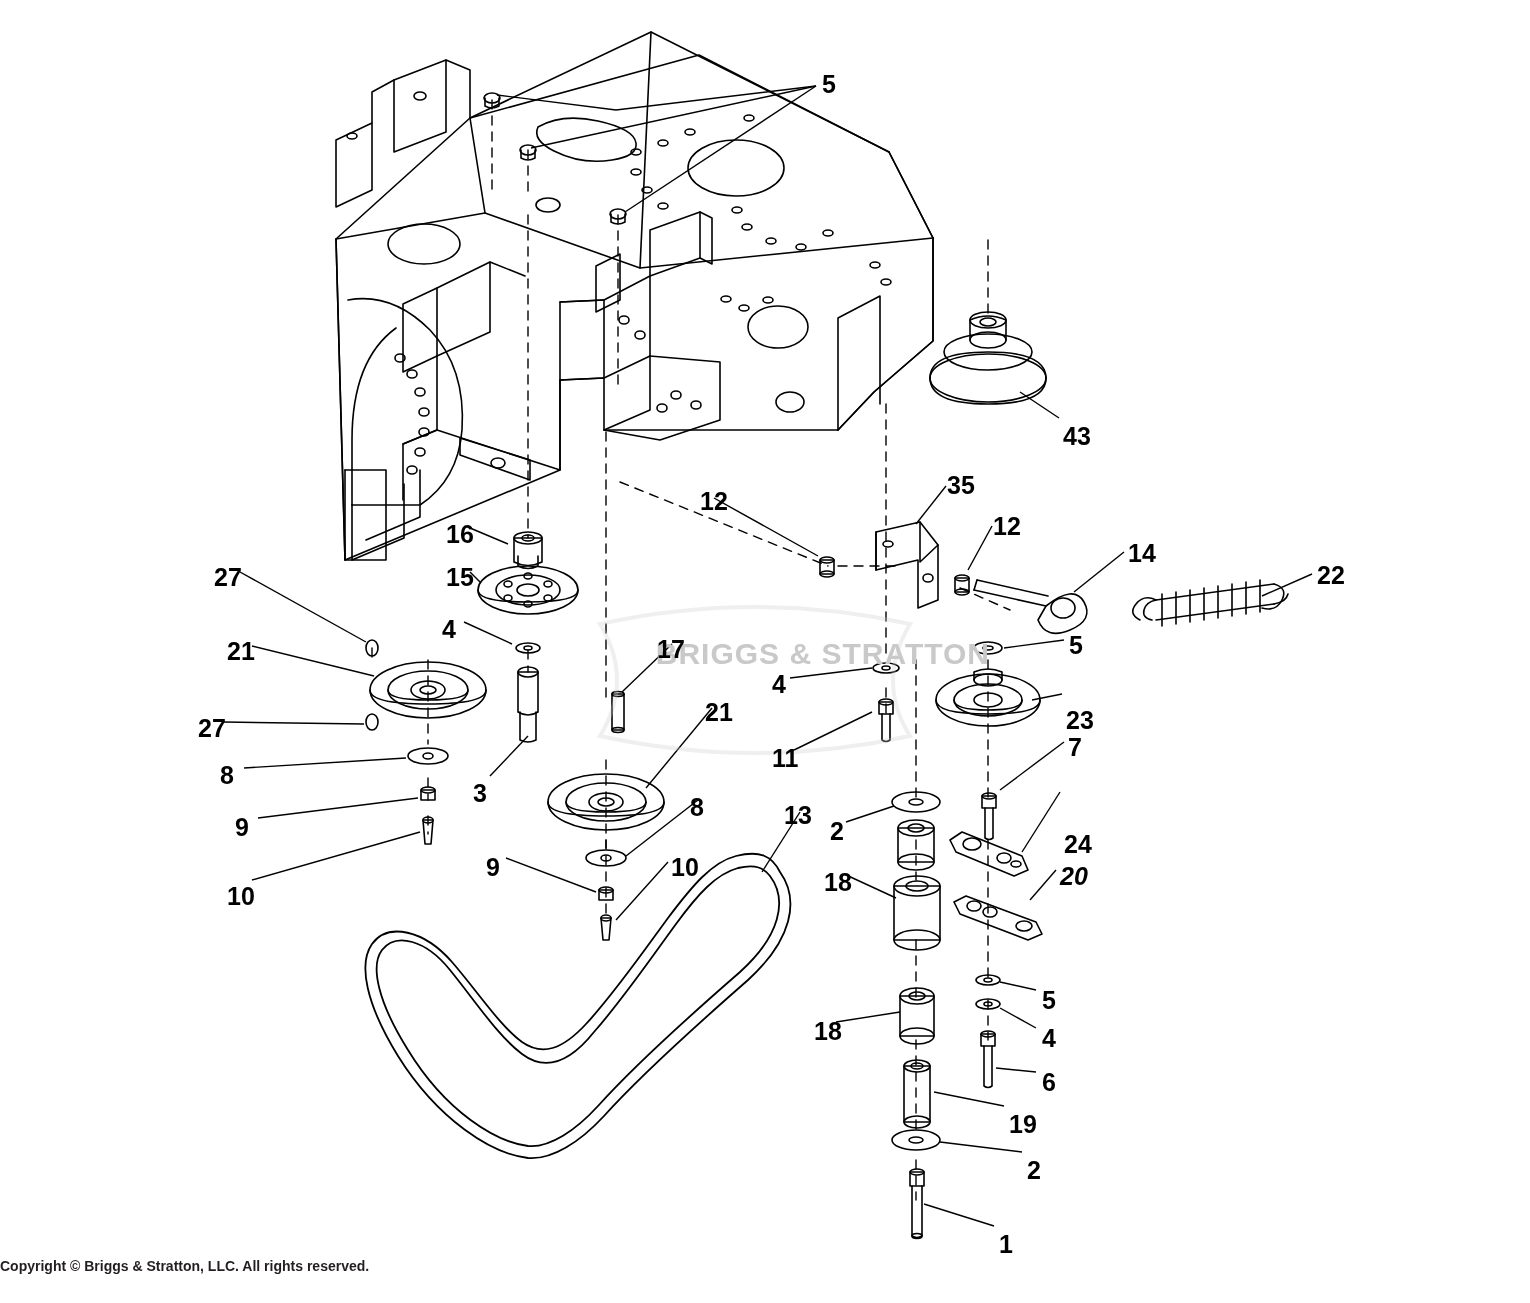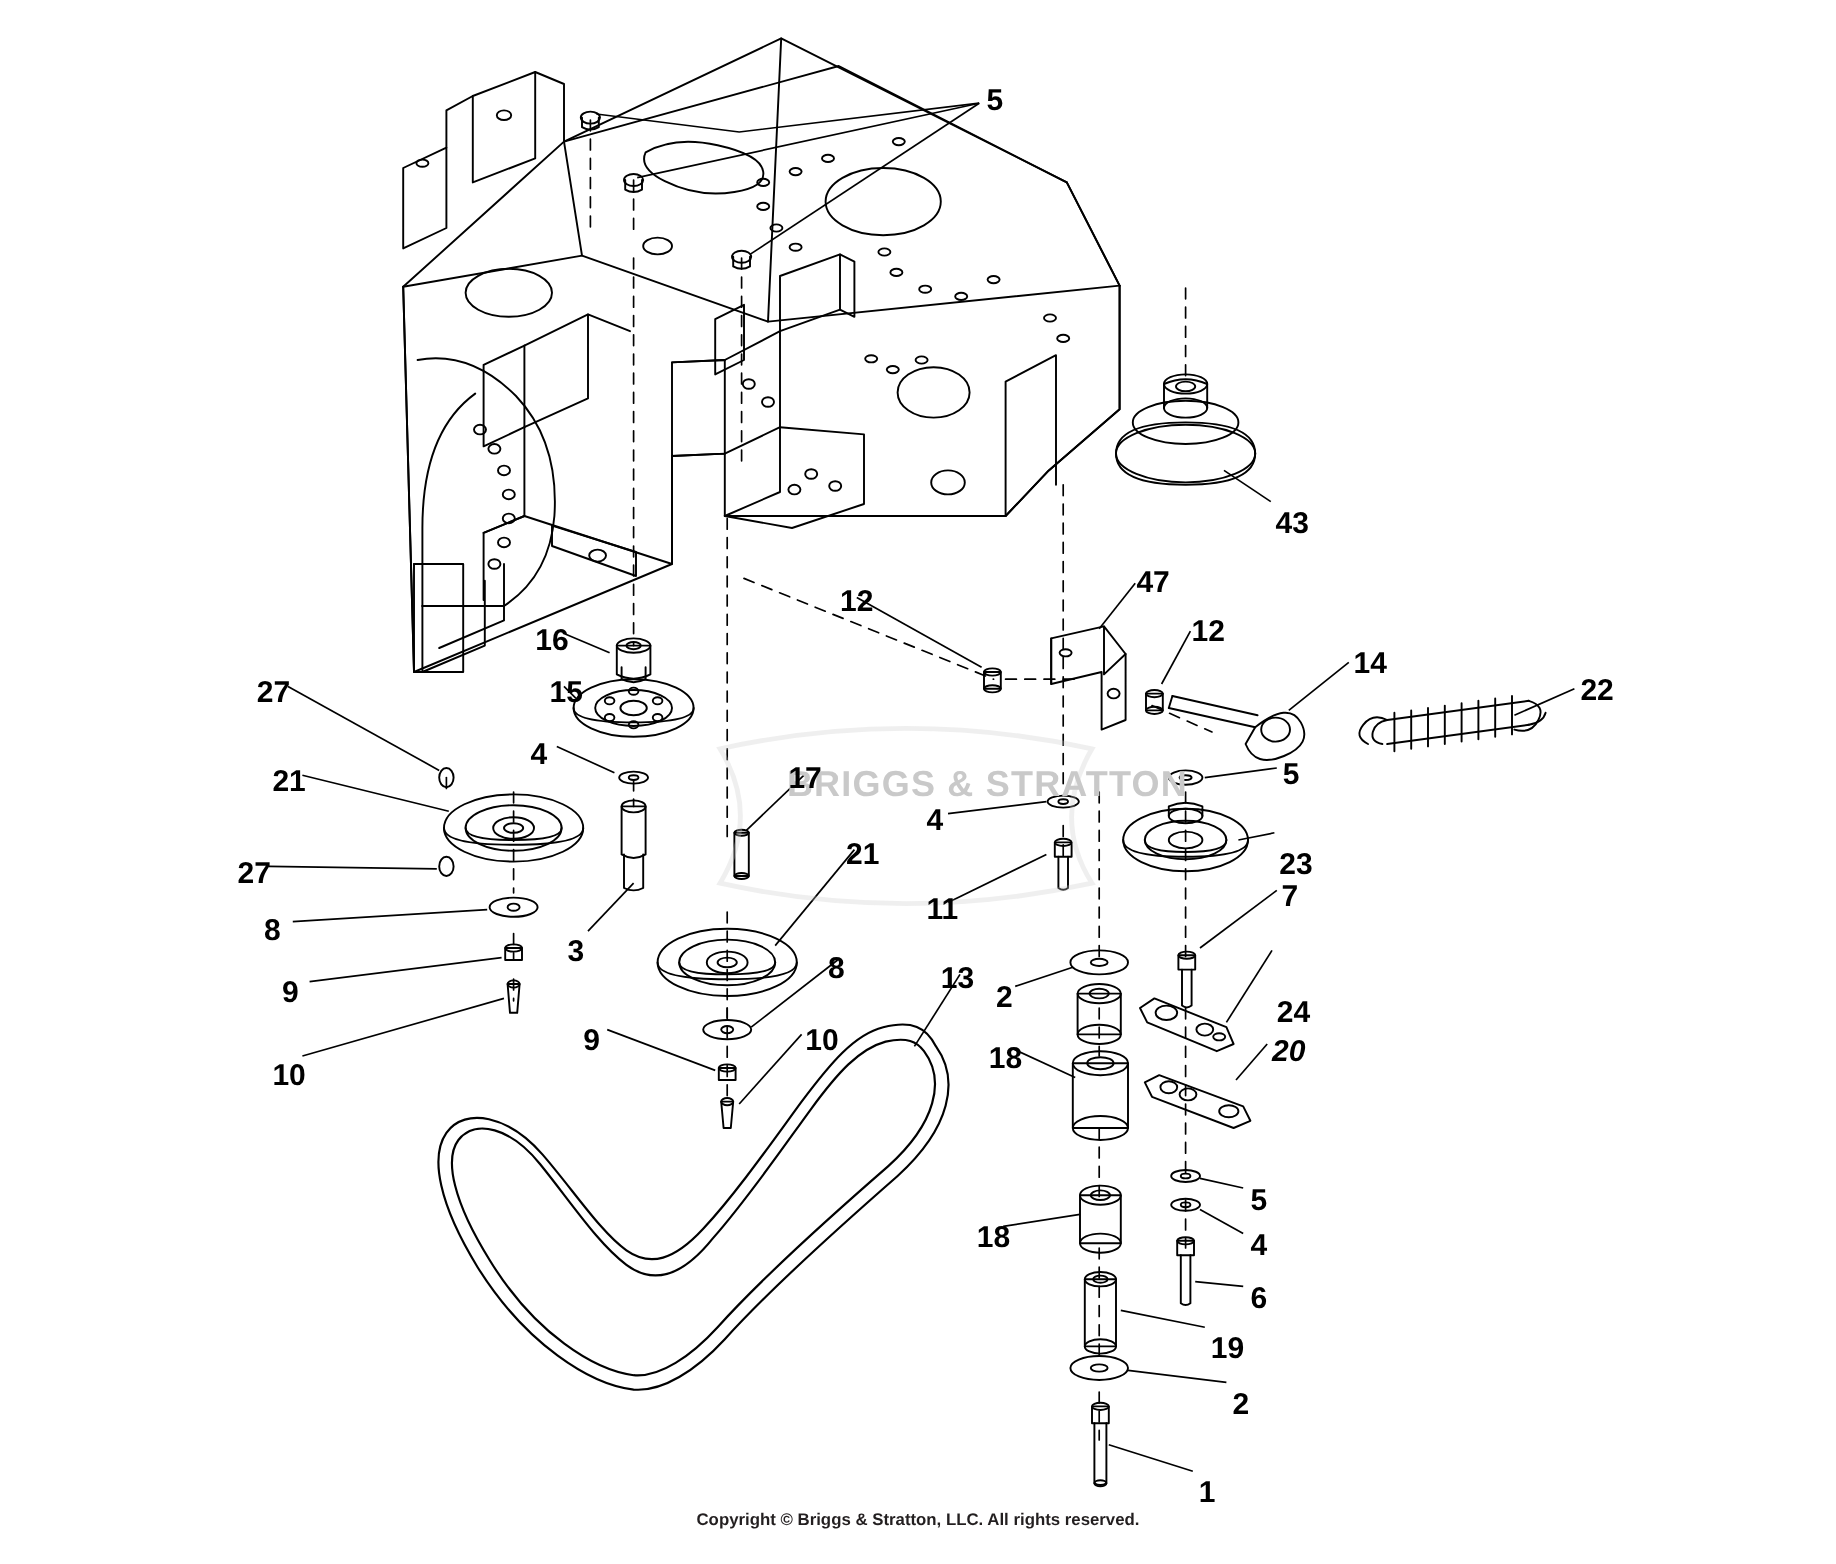--- a/index.html
+++ b/index.html
@@ -53,21 +53,20 @@
     font-size: 30px;
     font-weight: bold;
     letter-spacing: 1px;
     color: #c9c9c9;
   }
   #copyright {
     position: absolute;
     left: 0;
     top: 1258px;
     width: 1530px;
-    text-align: center;
     font-size: 14px;
     font-weight: bold;
     color: #231f20;
   }
 </style>
 </head>
 <body>
 
 <div id="page">
 
@@ -502,27 +501,27 @@
     </g>
   </svg>
 
   <div id="watermark">
     <div class="wm-text">BRIGGS &amp; STRATTON</div>
   </div>
 
   <div id="callouts">
       <div class="callout" style="left: 822px; top: 72px;">5</div>
       <div class="callout" style="left: 1063px; top: 424px;">43</div>
-      <div class="callout" style="left: 947px; top: 473px;">47</div>
+      <div class="callout" style="left: 947px; top: 473px;">35</div>
       <div class="callout" style="left: 700px; top: 489px;">12</div>
       <div class="callout" style="left: 993px; top: 514px;">12</div>
       <div class="callout" style="left: 446px; top: 522px;">16</div>
       <div class="callout" style="left: 1128px; top: 541px;">14</div>
       <div class="callout" style="left: 1317px; top: 563px; text-align: center;">22</div>
-      <div class="callout" style="left: 446px; top: 565px; margin-left: 12px;">15</div>
+      <div class="callout" style="left: 446px; top: 565px;">15</div>
       <div class="callout" style="left: 214px; top: 565px;">27</div>
       <div class="callout" style="left: 442px; top: 617px;">4</div>
       <div class="callout" style="left: 227px; top: 639px;">21</div>
       <div class="callout" style="left: 657px; top: 637px;">17</div>
       <div class="callout" style="left: 1069px; top: 633px;">5</div>
       <div class="callout" style="left: 772px; top: 672px;">4</div>
       <div class="callout" style="left: 1066px; top: 708px;">23</div>
       <div class="callout" style="left: 705px; top: 700px;">21</div>
       <div class="callout" style="left: 198px; top: 716px;">27</div>
       <div class="callout" style="left: 1068px; top: 735px;">7</div>

